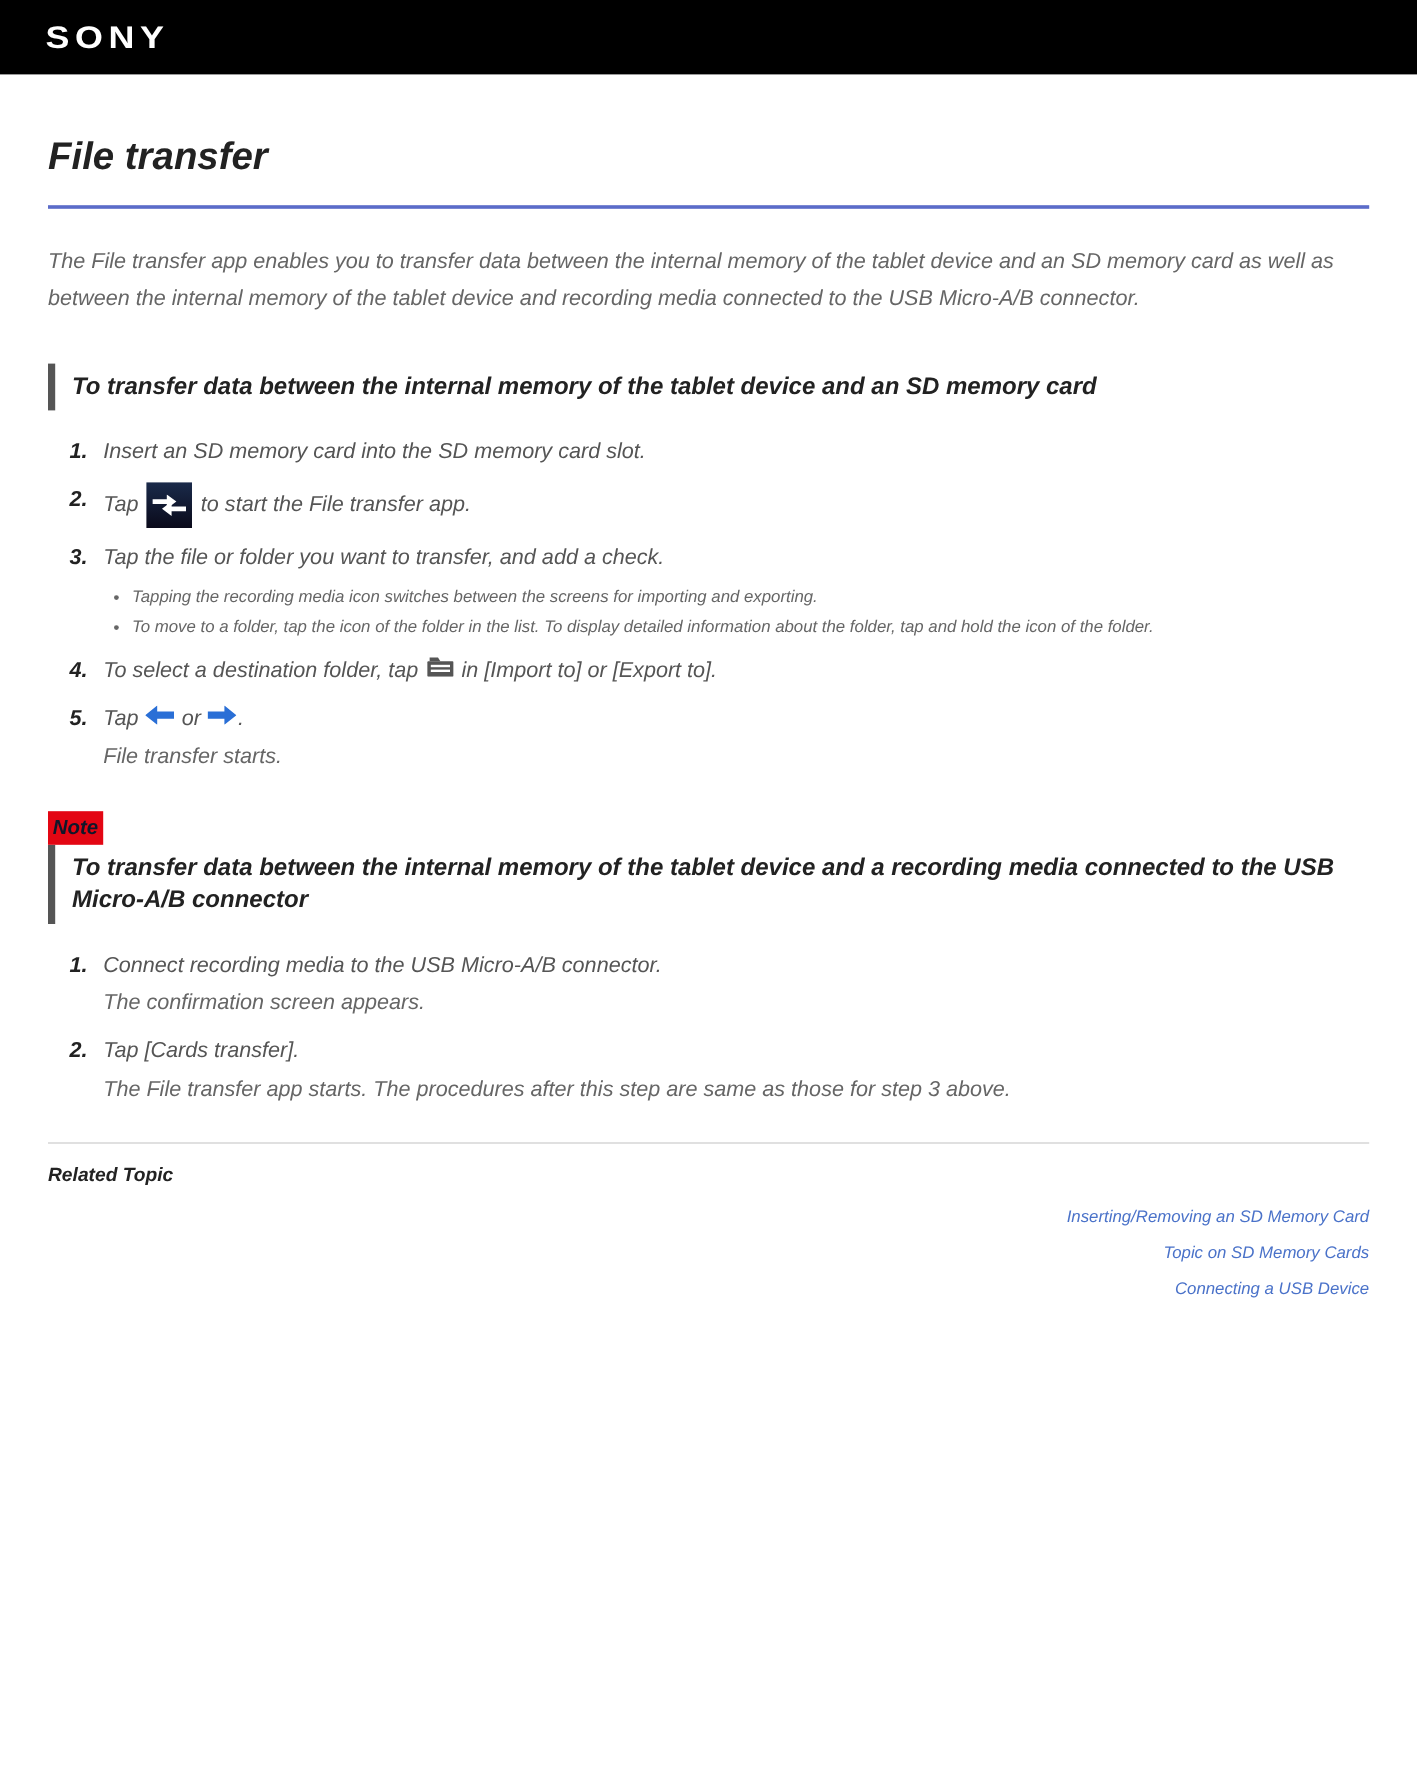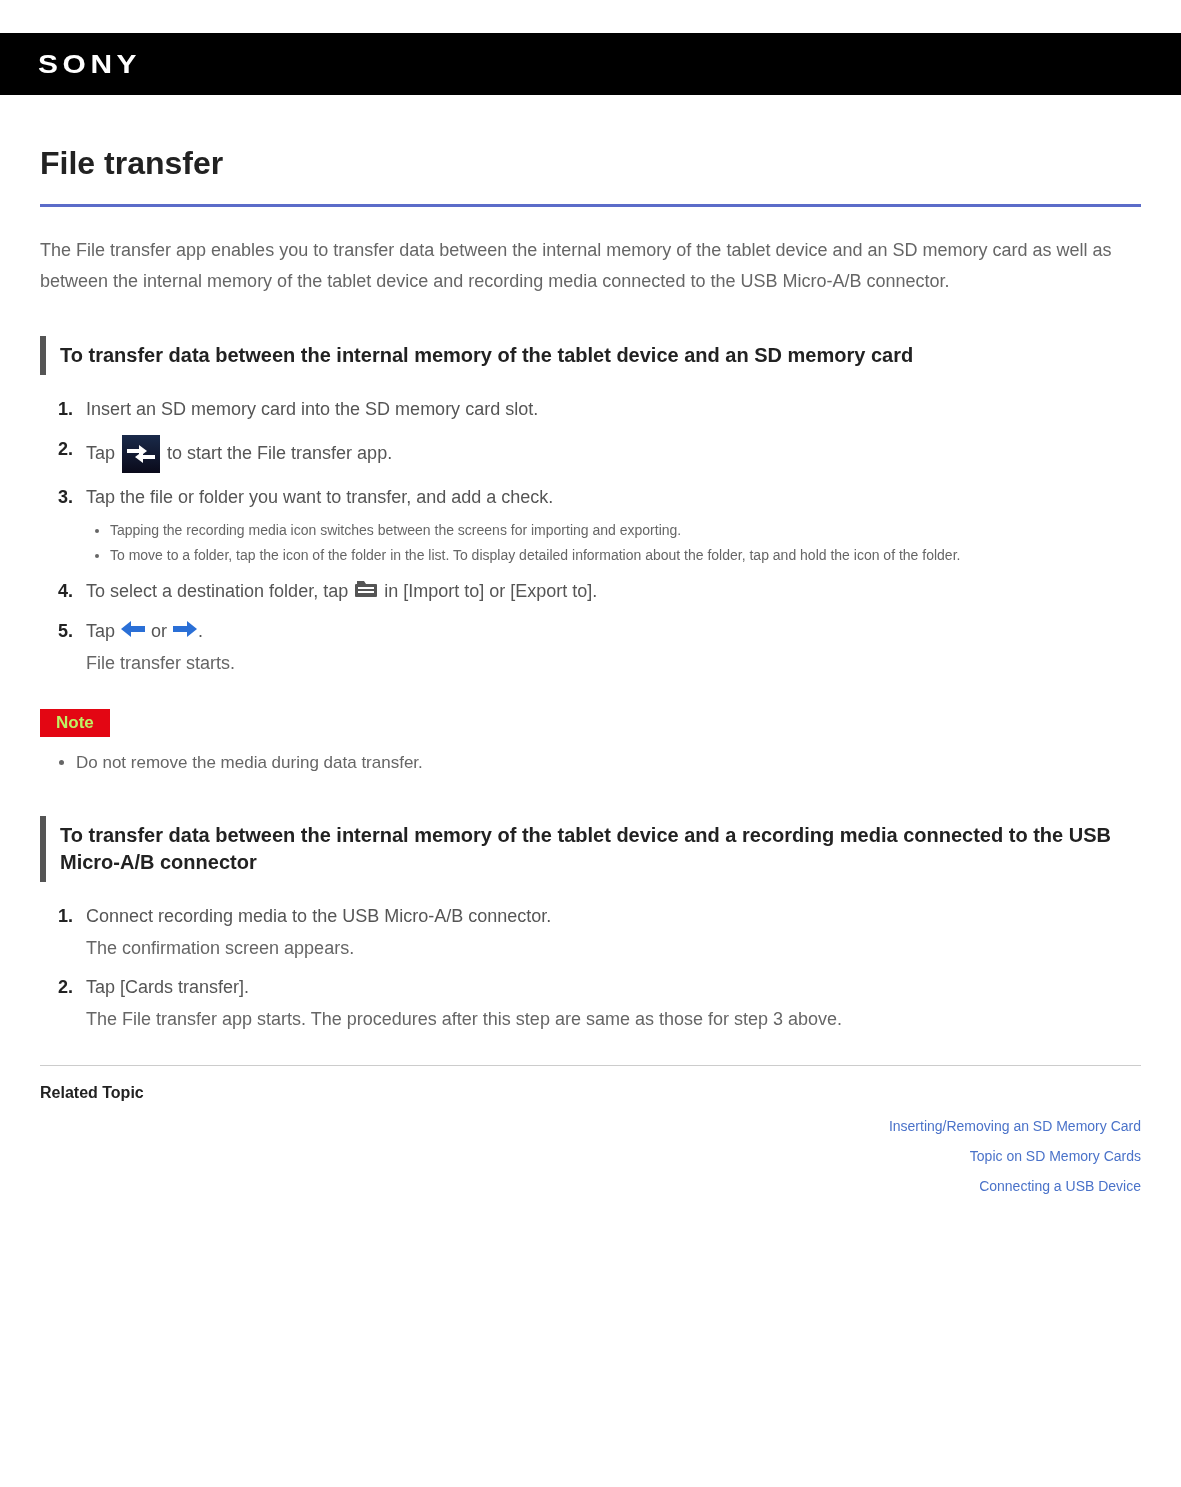--- a/index.html
+++ b/index.html
@@ -1,33 +1,33 @@
 <!DOCTYPE html>
 <html><head>
   <meta charset="utf-8">
   <style>
     * { box-sizing: border-box; margin: 0; padding: 0; }
     body { font-family: Arial, Helvetica, sans-serif; background: #fff; width: 1181px; }
-    .header-bar { background: #000; height: 62px; display: flex; align-items: center; padding-left: 38px; margin-top: 33px; }
+    .header-bar { background: #000; height: 62px; display: flex; align-items: center; padding-left: 38px; }
     .sony-logo { color: #fff; font-family: Arial, sans-serif; font-weight: 700; font-size: 26px; letter-spacing: 4px; transform: scaleX(1.15); transform-origin: left; }
-    .content { padding: 50px 40px 20px 40px; }
+    .content { padding: 50px 40px 20px 40px; font-style: italic; }
     h1 { font-size: 32px; font-weight: 700; color: #222; margin-bottom: 22px; }
     .hr-blue { border: none; border-top: 3px solid #5b6cc9; margin-bottom: 28px; }
     .intro { color: #666; font-size: 18px; line-height: 1.7; margin-bottom: 40px; }
     .section-heading { border-left: 6px solid #555; padding: 6px 0 6px 14px; font-size: 20px; font-weight: 700; color: #222; margin-bottom: 20px; line-height: 1.35; }
     ol.steps { list-style: none; counter-reset: step; padding-left: 18px; margin-bottom: 30px; }
     ol.steps > li { counter-increment: step; position: relative; padding-left: 28px; color: #555; font-size: 18px; line-height: 1.65; margin-bottom: 10px; }
     ol.steps > li::before { content: counter(step) "."; position: absolute; left: 0; font-weight: 700; color: #222; }
     ol.steps > li .subtext { color: #666; display: block; margin-top: 2px; }
     ul.sub { list-style: disc; padding-left: 24px; margin-top: 6px; color: #666; }
     ul.sub li { font-size: 14px; line-height: 1.65; margin-bottom: 2px; }
     .app-icon { width: 38px; height: 38px; background: linear-gradient(180deg,#1a2a4a 0%, #0a0a1a 100%); display: inline-flex; align-items: center; justify-content: center; vertical-align: middle; margin: 0 2px; }
     .folder-icon { display: inline-block; vertical-align: middle; margin: 0 2px; }
     .arrow-left-icon, .arrow-right-icon { display: inline-block; vertical-align: middle; margin: 0 1px; }
-    .note-badge { display: inline-block; background: #e30613; color: #bef264; font-size: 17px; font-weight: 700; padding: 4px 16px; margin-bottom: 12px; }
+    .note-badge { display: inline-block; background: #e30613; color: #0f172a; font-size: 17px; font-weight: 700; padding: 4px 4px; }
     ul.note-list { list-style: disc; padding-left: 36px; color: #666; margin-bottom: 40px; }
     ul.note-list li { font-size: 17px; line-height: 1.6; }
     .hr-thin { border: none; border-top: 1px solid #ccc; margin: 30px 0 18px 0; }
     .related-title { font-size: 16px; font-weight: 700; color: #222; margin-bottom: 16px; }
     .related-links a { display: block; color: #4a72c9; font-size: 14px; text-decoration: none; margin-bottom: 14px; text-align: right; }
   </style>
 </head>
 <body>
 
 <div class="header-bar">
@@ -73,23 +73,20 @@
       <span>Tap </span><span class="arrow-left-icon"><svg width="24" height="16" viewBox="0 0 24 16">
             <path d="M24 5 L10 5 L10 0 L0 8 L10 16 L10 11 L24 11 Z" fill="#2a6fd6"></path>
           </svg></span><span> or </span><span class="arrow-right-icon"><svg width="24" height="16" viewBox="0 0 24 16">
             <path d="M0 5 L14 5 L14 0 L24 8 L14 16 L14 11 L0 11 Z" fill="#2a6fd6"></path>
           </svg></span><span>.</span>
       <span class="subtext">File transfer starts.</span>
     </li>
   </ol>
 
   <div class="note-badge">Note</div>
-  <ul class="note-list">
-    <li>Do not remove the media during data transfer.</li>
-  </ul>
 
   <h2 class="section-heading">To transfer data between the internal memory of the tablet device and a recording media connected to the USB Micro-A/B connector</h2>
 
   <ol class="steps">
     <li>
       <span>Connect recording media to the USB Micro-A/B connector.</span>
       <span class="subtext">The confirmation screen appears.</span>
     </li>
     <li>
       <span>Tap [Cards transfer].</span>

